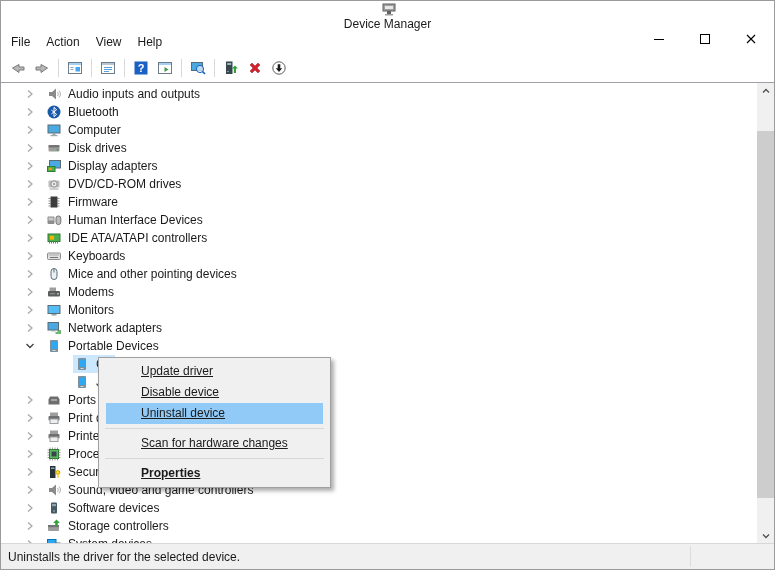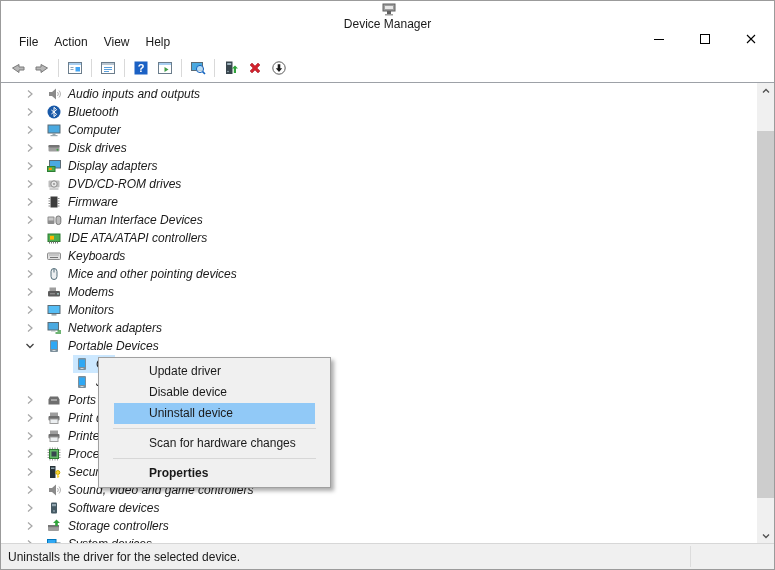--- a/index.html
+++ b/index.html
@@ -18,46 +18,46 @@
     border:1px solid #9b9b9b;
     font-family:"Liberation Sans",sans-serif;font-size:12px;color:#1a1a1a;
   }
   
   .titlebar{height:30px;display:flex;align-items:center;background:var(--chrome-bg);flex-direction:column;}
   .app-icon{width:16px;height:16px;margin:0 7px 0 9px;display:flex;flex:none;}
   .win-controls{margin-left:auto;display:flex;height:100%;}
   .win-btn{width:46px;height:100%;display:flex;align-items:center;justify-content:center;
     background:transparent;border:none;cursor:default;}
   
-  .menubar{height:22px;display:flex;align-items:center;background:var(--chrome-bg);padding-left:10px;text-align:center;}
+  .menubar{height:22px;display:flex;align-items:center;background:var(--chrome-bg);padding-left:2px;text-align:center;}
   .menu-item{padding:3px 8px;cursor:default;}
   
   .toolbar{height:30px;display:flex;align-items:center;background:var(--chrome-bg);
     padding-left:5px;border-bottom:1px solid #9da1a7;}
   .tb-btn{width:24px;height:24px;border:none;background:transparent;display:flex;
     align-items:center;justify-content:center;cursor:default;}
   .tb-btn .icon{display:flex;}
   .tb-sep{width:1px;height:18px;background:#d9d9d9;margin:0 4px;display:inline-block;}
   
-  .tree{position:relative;height:462px;overflow:hidden;background:#fff;padding-top:2px;font-style:italic;}
+  .tree{position:relative;height:462px;overflow:hidden;background:#fff;padding-top:2px;}
   .tree-row{height:18px;display:flex;align-items:center;padding-left:22px;white-space:nowrap;cursor:default;}
   .tree-row.child{padding-left:50px;}
   .exp{width:14px;height:14px;margin-right:8px;display:flex;align-items:center;justify-content:center;flex:none;}
   .content{display:flex;align-items:center;gap:6px;padding:1px 3px 1px 1px;}
   .content .icon{width:16px;height:16px;flex:none;display:flex;}
   .content.sel{background:var(--selection);}
   
   .scrollbar{position:absolute;top:0;right:0;width:17px;height:100%;background:#f0f0f0;}
   .scroll-btn{height:17px;width:17px;display:flex;align-items:center;justify-content:center;
     background:#f0f0f0;border:none;cursor:default;}
   .scroll-btn.down{position:absolute;bottom:0;left:0;}
   .thumb{position:absolute;left:0;top:48px;width:17px;height:367px;background:var(--scroll-thumb);}
   
   .context-menu{position:absolute;left:97px;top:356px;width:233px;background:var(--menu-bg);
-    border:1px solid #a0a0a0;box-shadow:3px 3px 4px rgba(0,0,0,.32);padding:3px 12px;z-index:10;}
+    border:1px solid #a0a0a0;box-shadow:3px 3px 4px rgba(0,0,0,.32);padding:3px 4px;z-index:10;text-decoration:underline;}
   .cm-item{height:21px;line-height:21px;padding-left:35px;margin:0 3px;cursor:default;}
   .cm-item.hl{background:var(--menu-highlight);}
   .cm-item.bold{font-weight:bold;}
   .menu-sep{height:1px;background:#d7d7d7;margin:4px 2px;}
   
   .statusbar{position:absolute;left:0;right:0;bottom:0;height:26px;background:var(--status-bg);
     border-top:1px solid #d7d7d7;display:flex;align-items:center;padding-left:7px;}
   .status-divider{position:absolute;left:689px;top:2px;bottom:2px;width:1px;background:#dcdcdc;}
 </style>
 </head>

